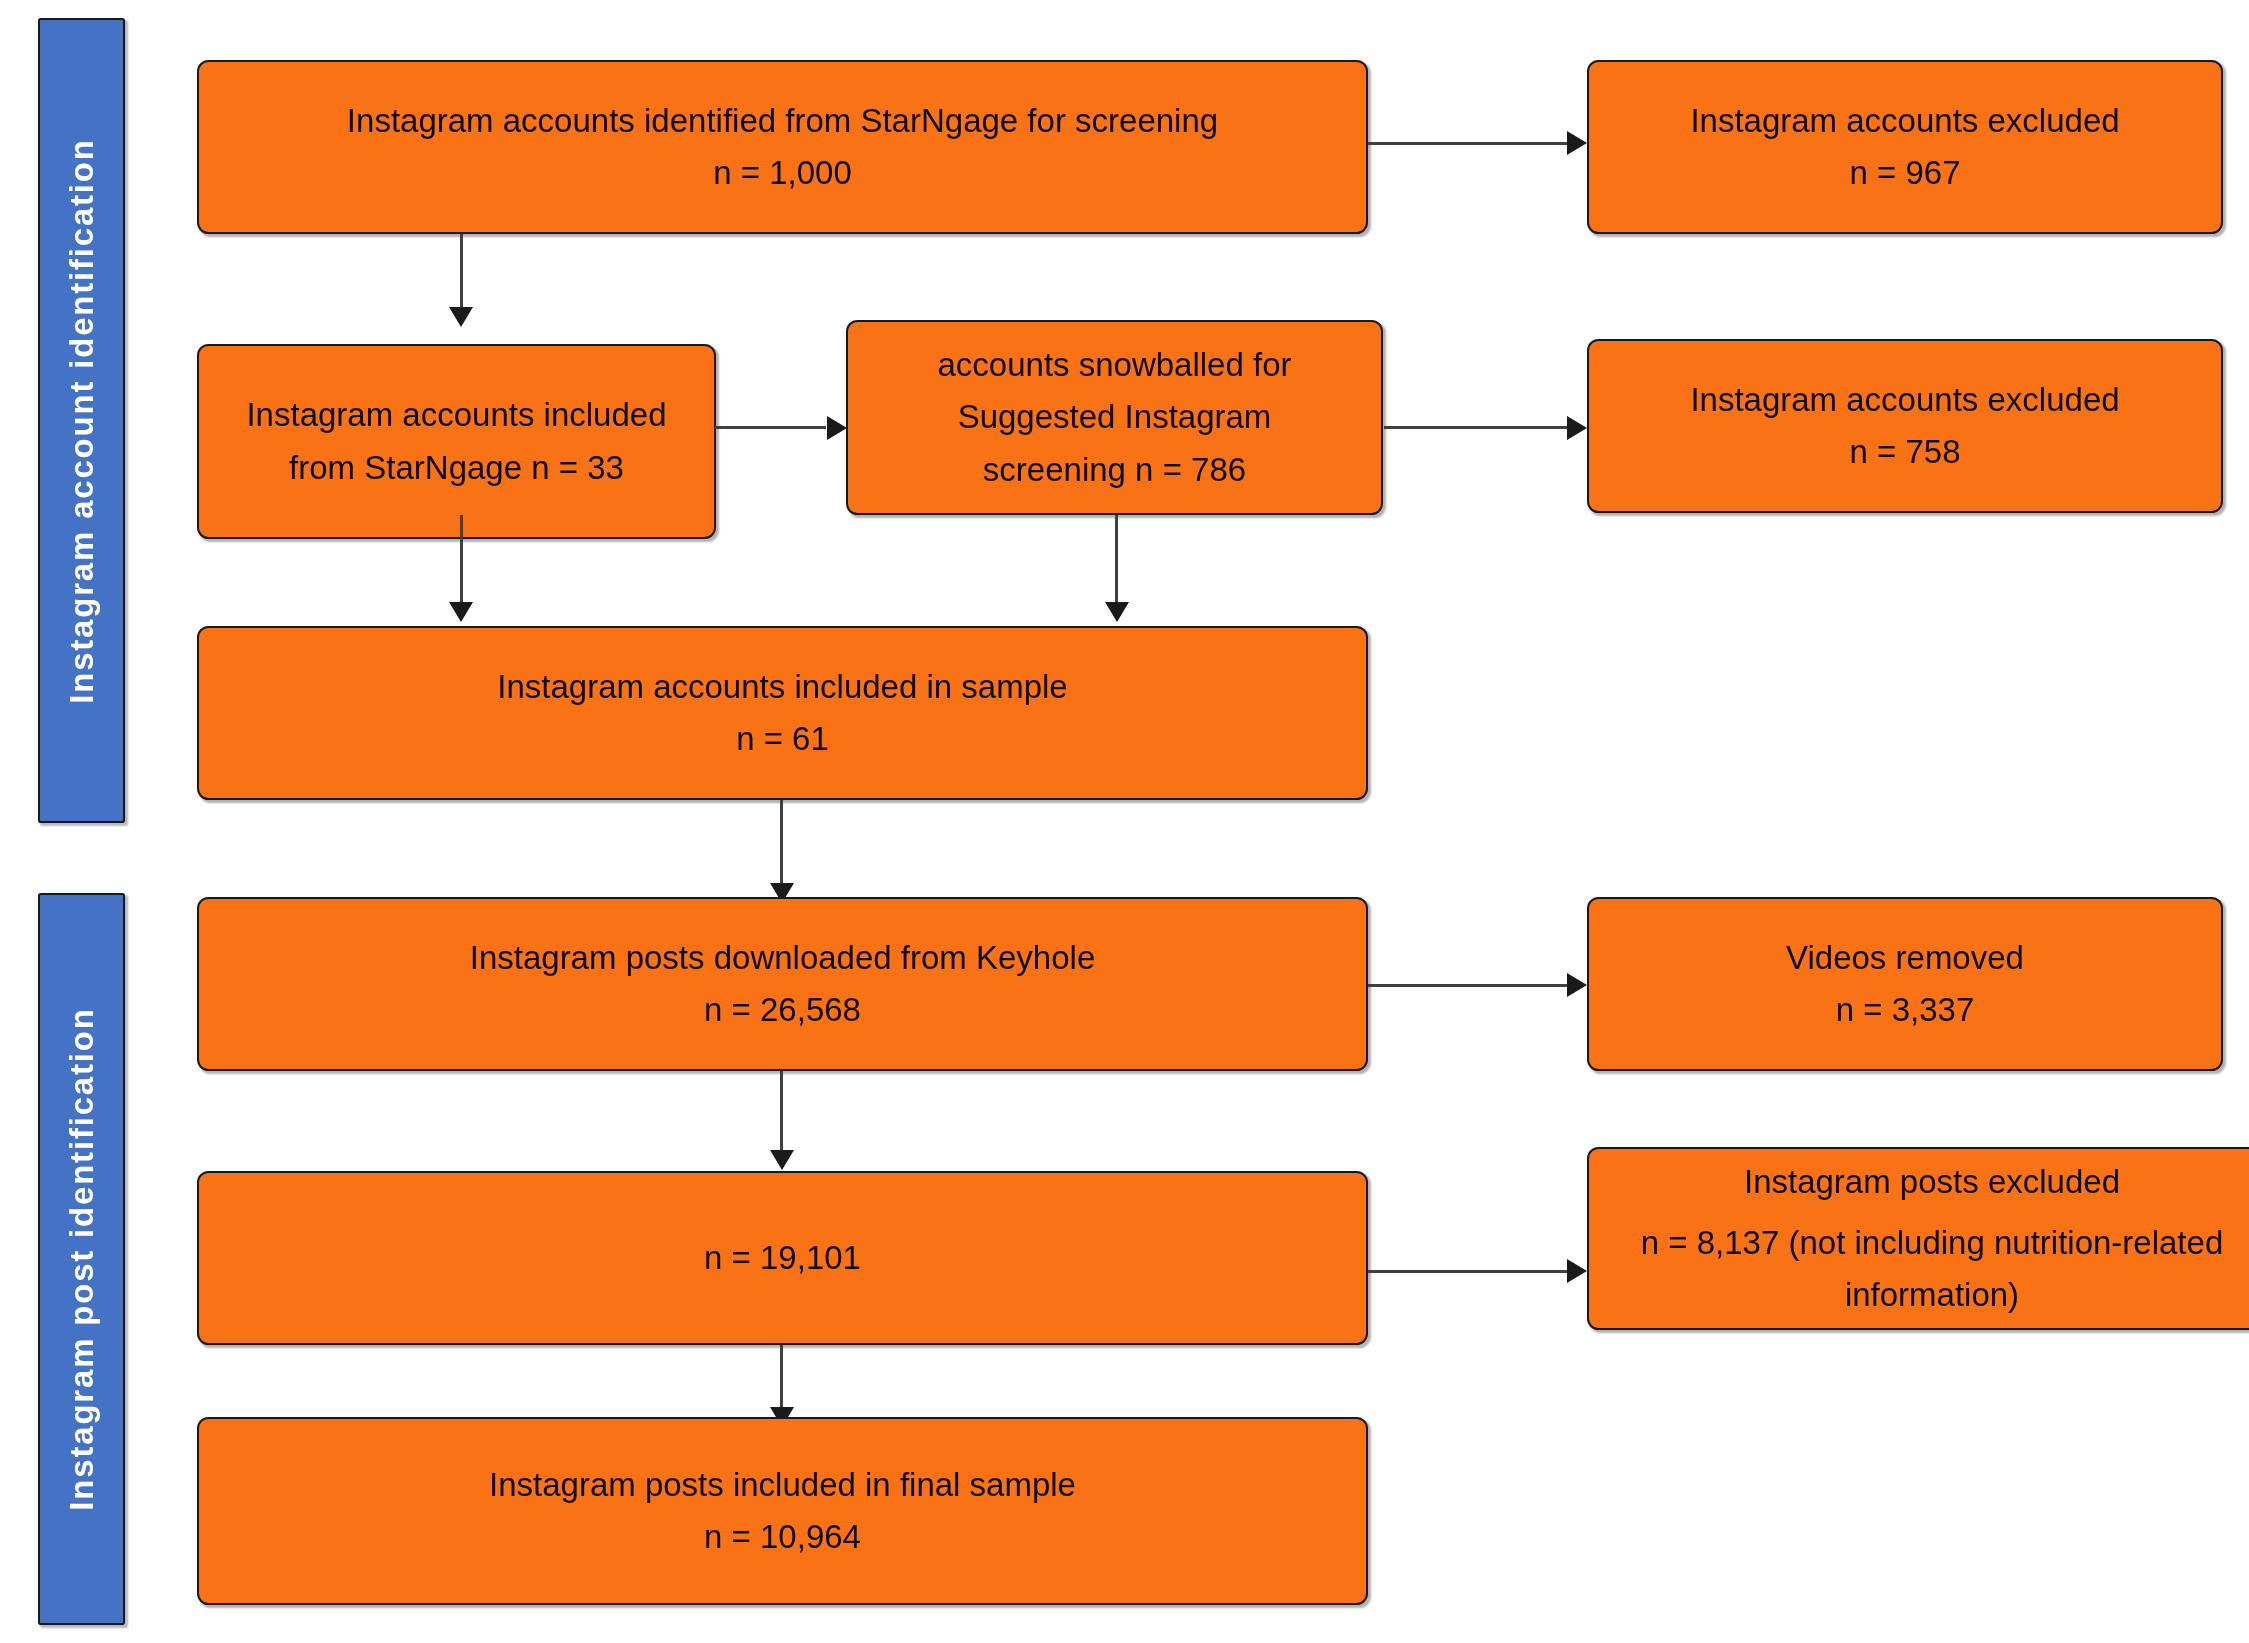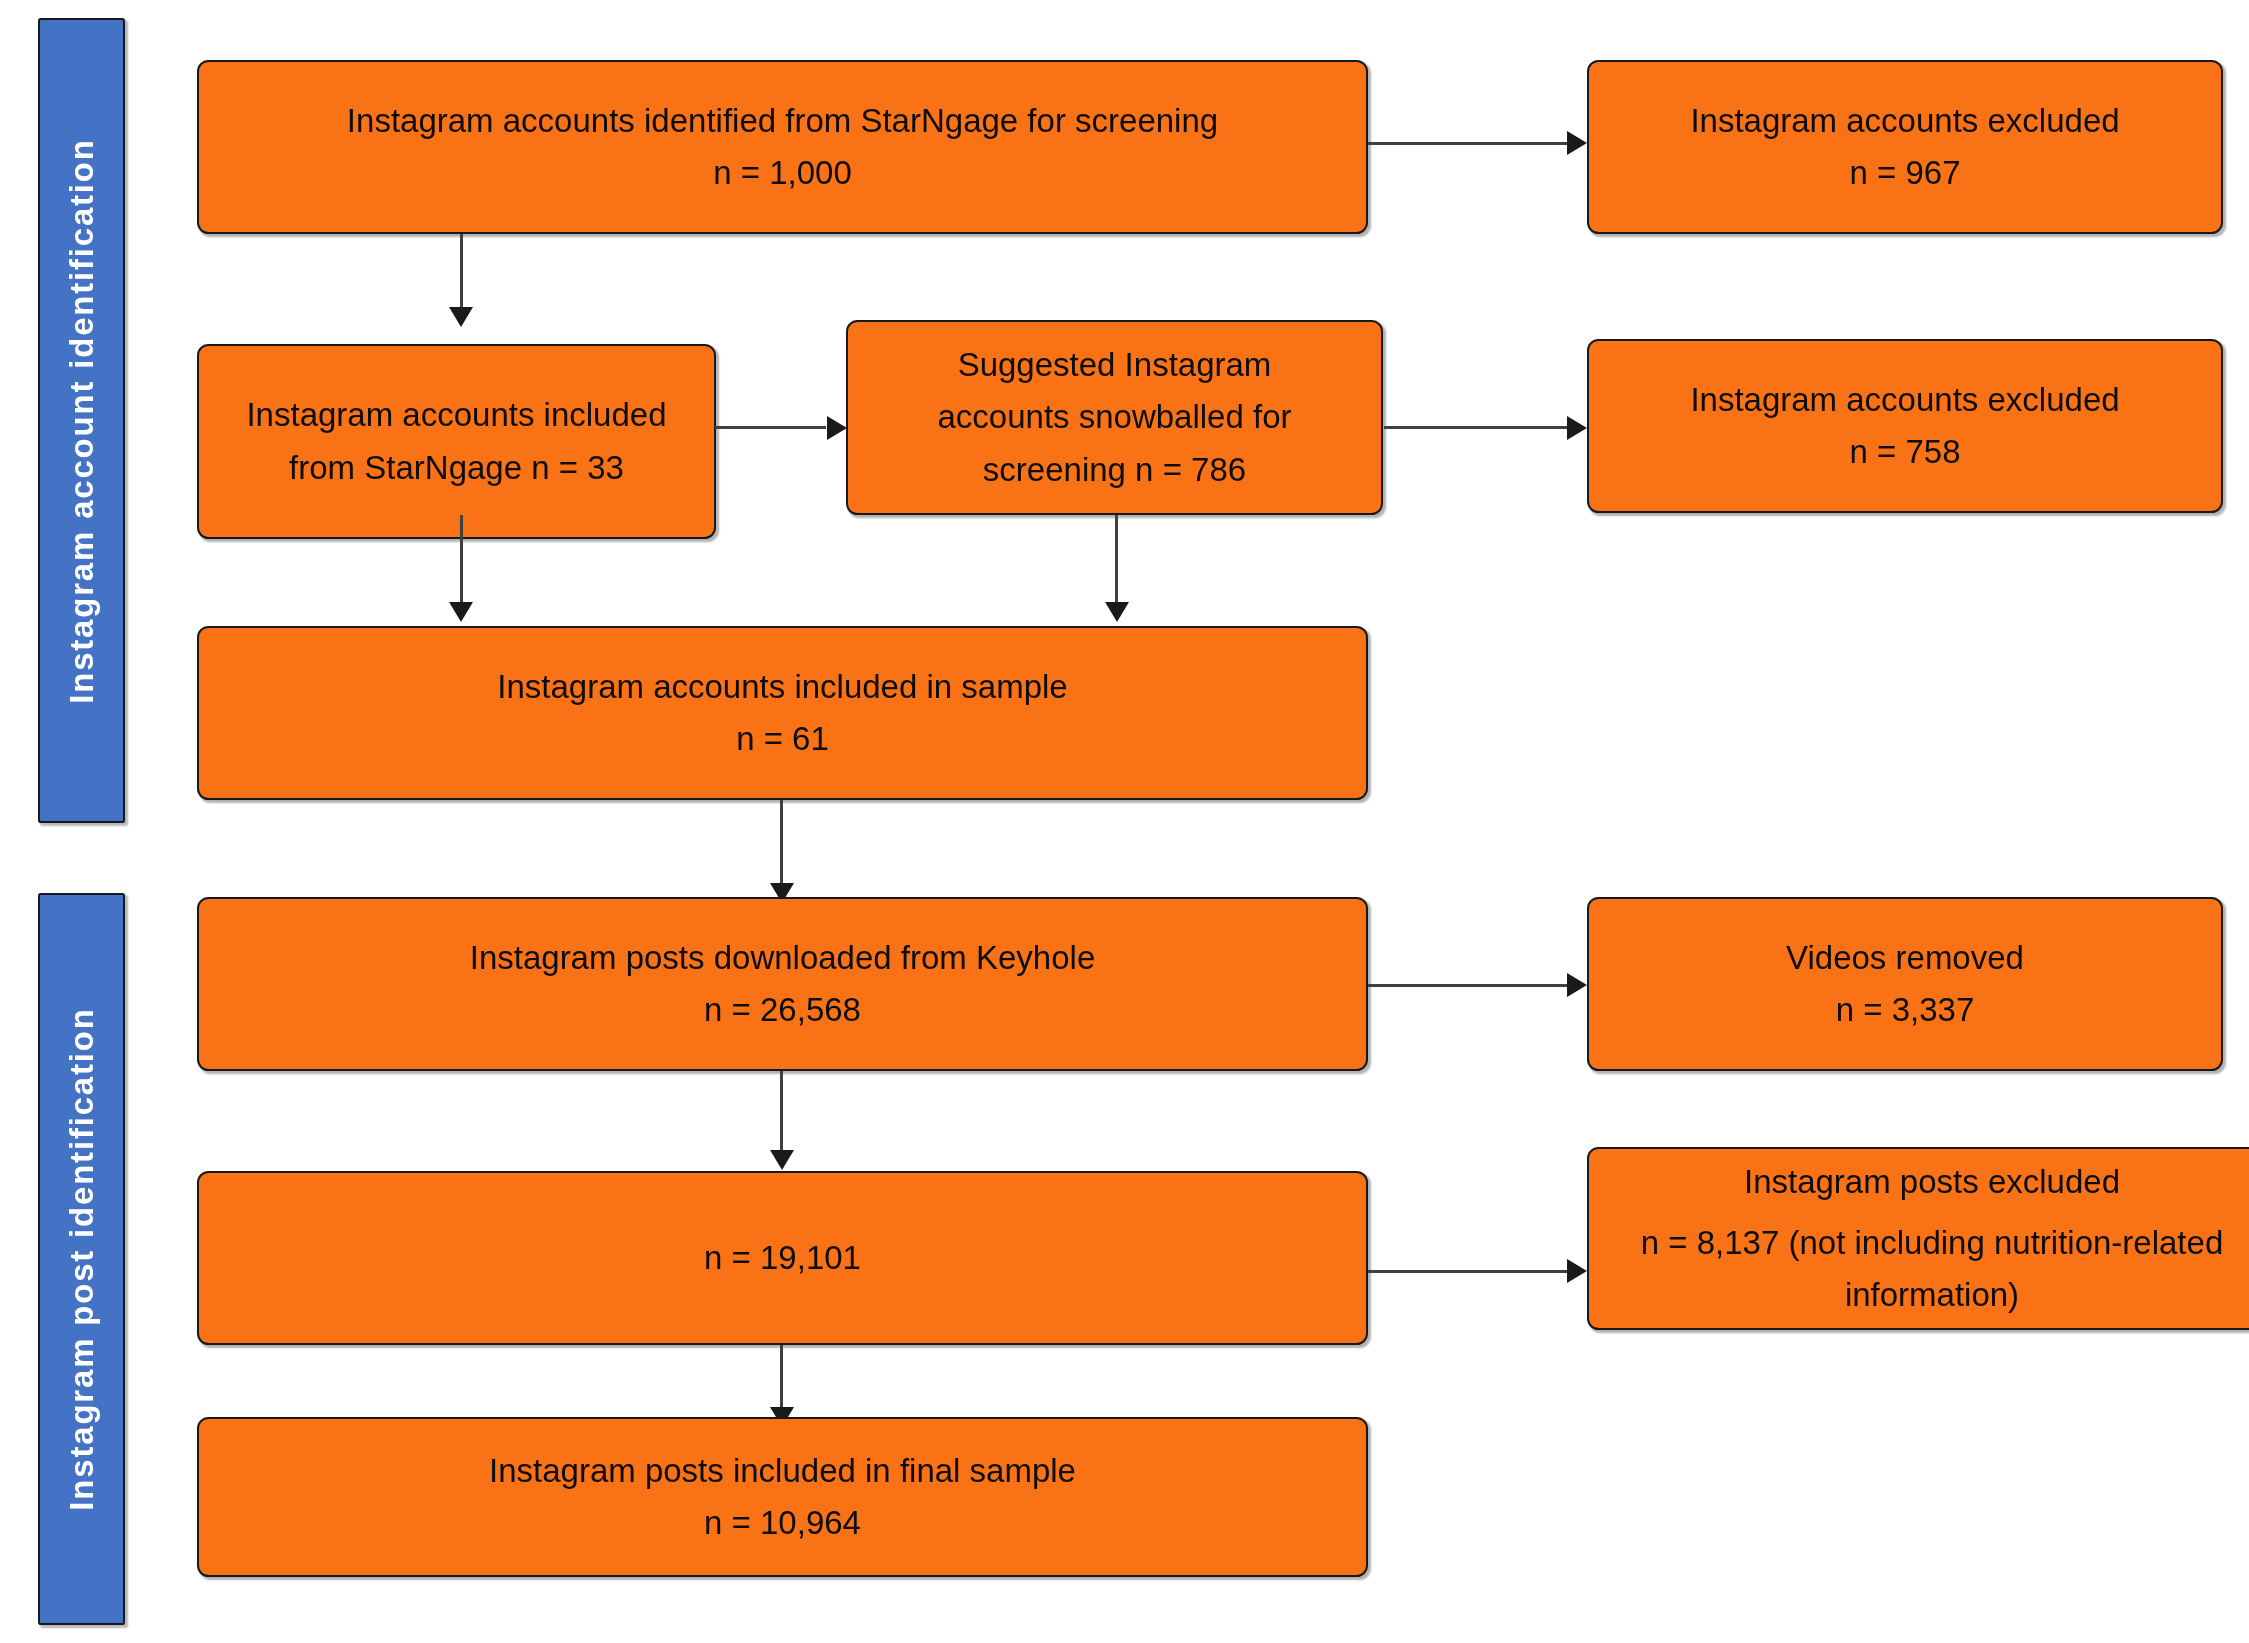--- a/index.html
+++ b/index.html
@@ -103,22 +103,22 @@
 
   <div class="conn v" style="left:460px; top:234px; height:79px;"></div>
   <div class="arrowhead down" style="left:449px; top:307px;"></div>
 
   <div class="node wrap" style="left:197px; top:320px; width:519px; height:195px;margin-top:24px;">
     <span class="line">Instagram accounts included</span>
     <span class="line">from StarNgage n = 33</span>
   </div>
 
   <div class="node wrap" style="left:846px; top:320px; width:537px; height:195px;">
+    <span class="line">accounts snowballed for</span>
     <span class="line">Suggested Instagram</span>
-    <span class="line">accounts snowballed for</span>
     <span class="line">screening n = 786</span>
   </div>
 
   <div class="node" style="left:1587px; top:339px; width:636px; height:174px;">
     <span class="line">Instagram accounts excluded</span>
     <span class="line">n = 758</span>
   </div>
 
   <div class="conn h" style="left:715px; top:426px; width:111px;"></div>
   <div class="arrowhead right" style="left:827px; top:416px;"></div>
@@ -164,19 +164,19 @@
     <span class="line">Instagram posts excluded</span>
     <span class="line">n = 8,137 (not including nutrition-related information)</span>
   </div>
 
   <div class="conn h" style="left:1368px; top:1270px; width:199px;"></div>
   <div class="arrowhead right" style="left:1567px; top:1259px;"></div>
 
   <div class="conn v" style="left:780px; top:1345px; height:70px;"></div>
   <div class="arrowhead down" style="left:770px; top:1407px;"></div>
 
-  <div class="node" style="left:197px; top:1417px; width:1171px; height:160px;">
+  <div class="node" style="left:197px; top:1417px; width:1171px; height:188px;">
     <span class="line">Instagram posts included in final sample</span>
     <span class="line">n = 10,964</span>
   </div>
 
 </div>
 
 
 </body></html>

